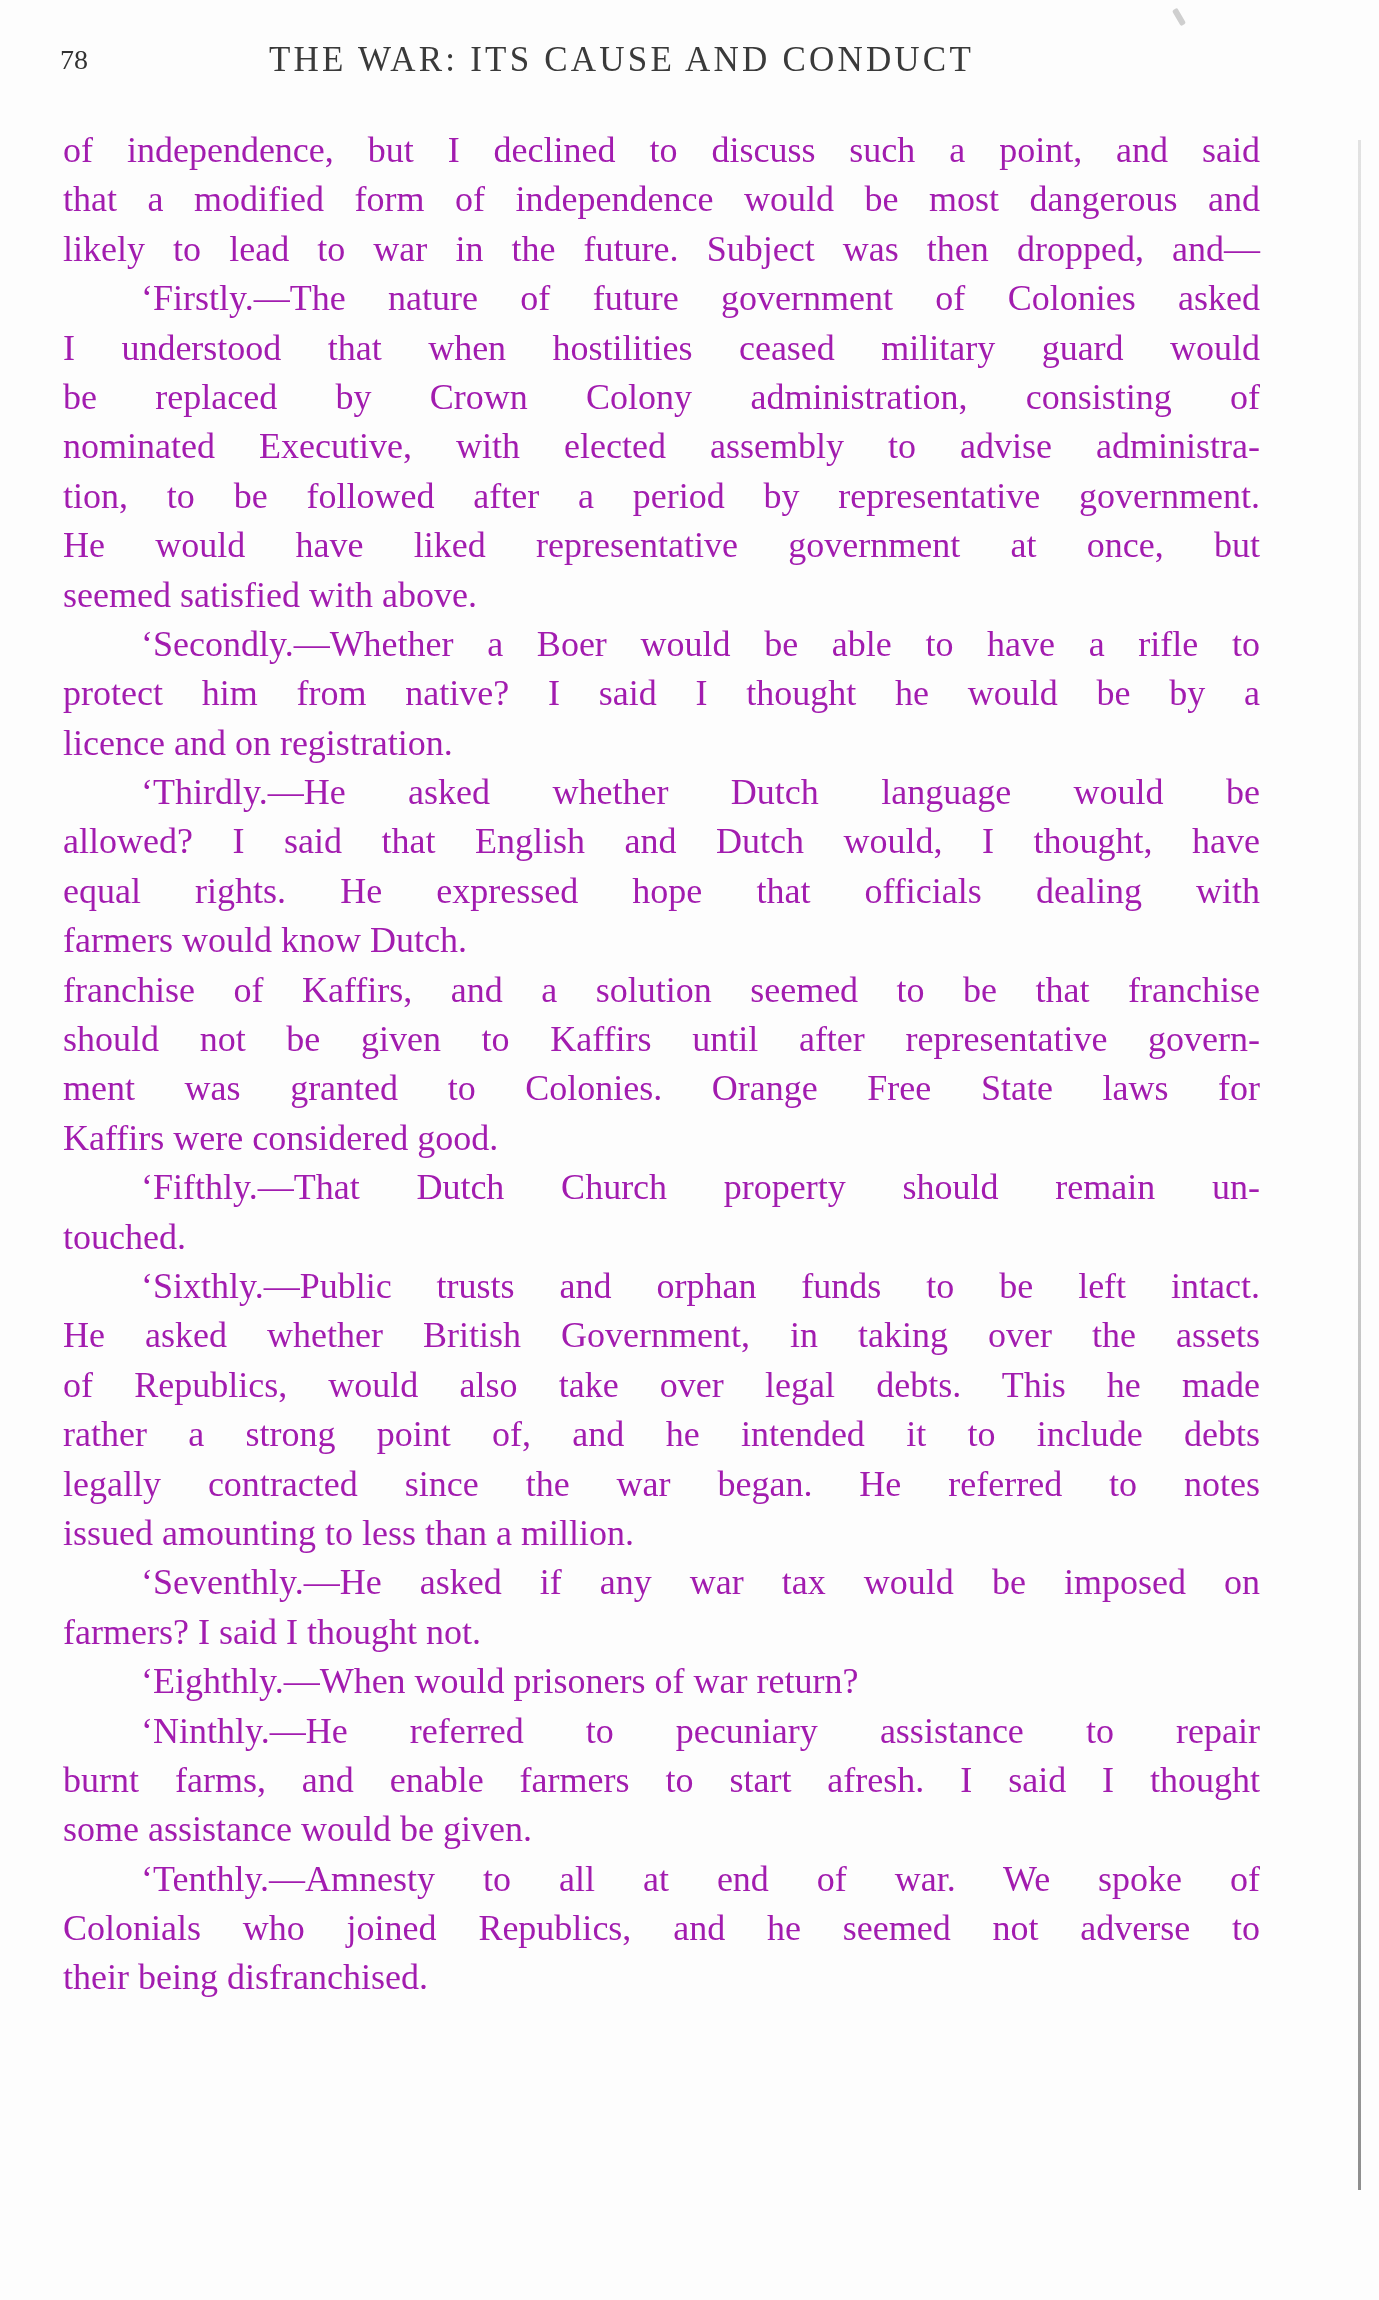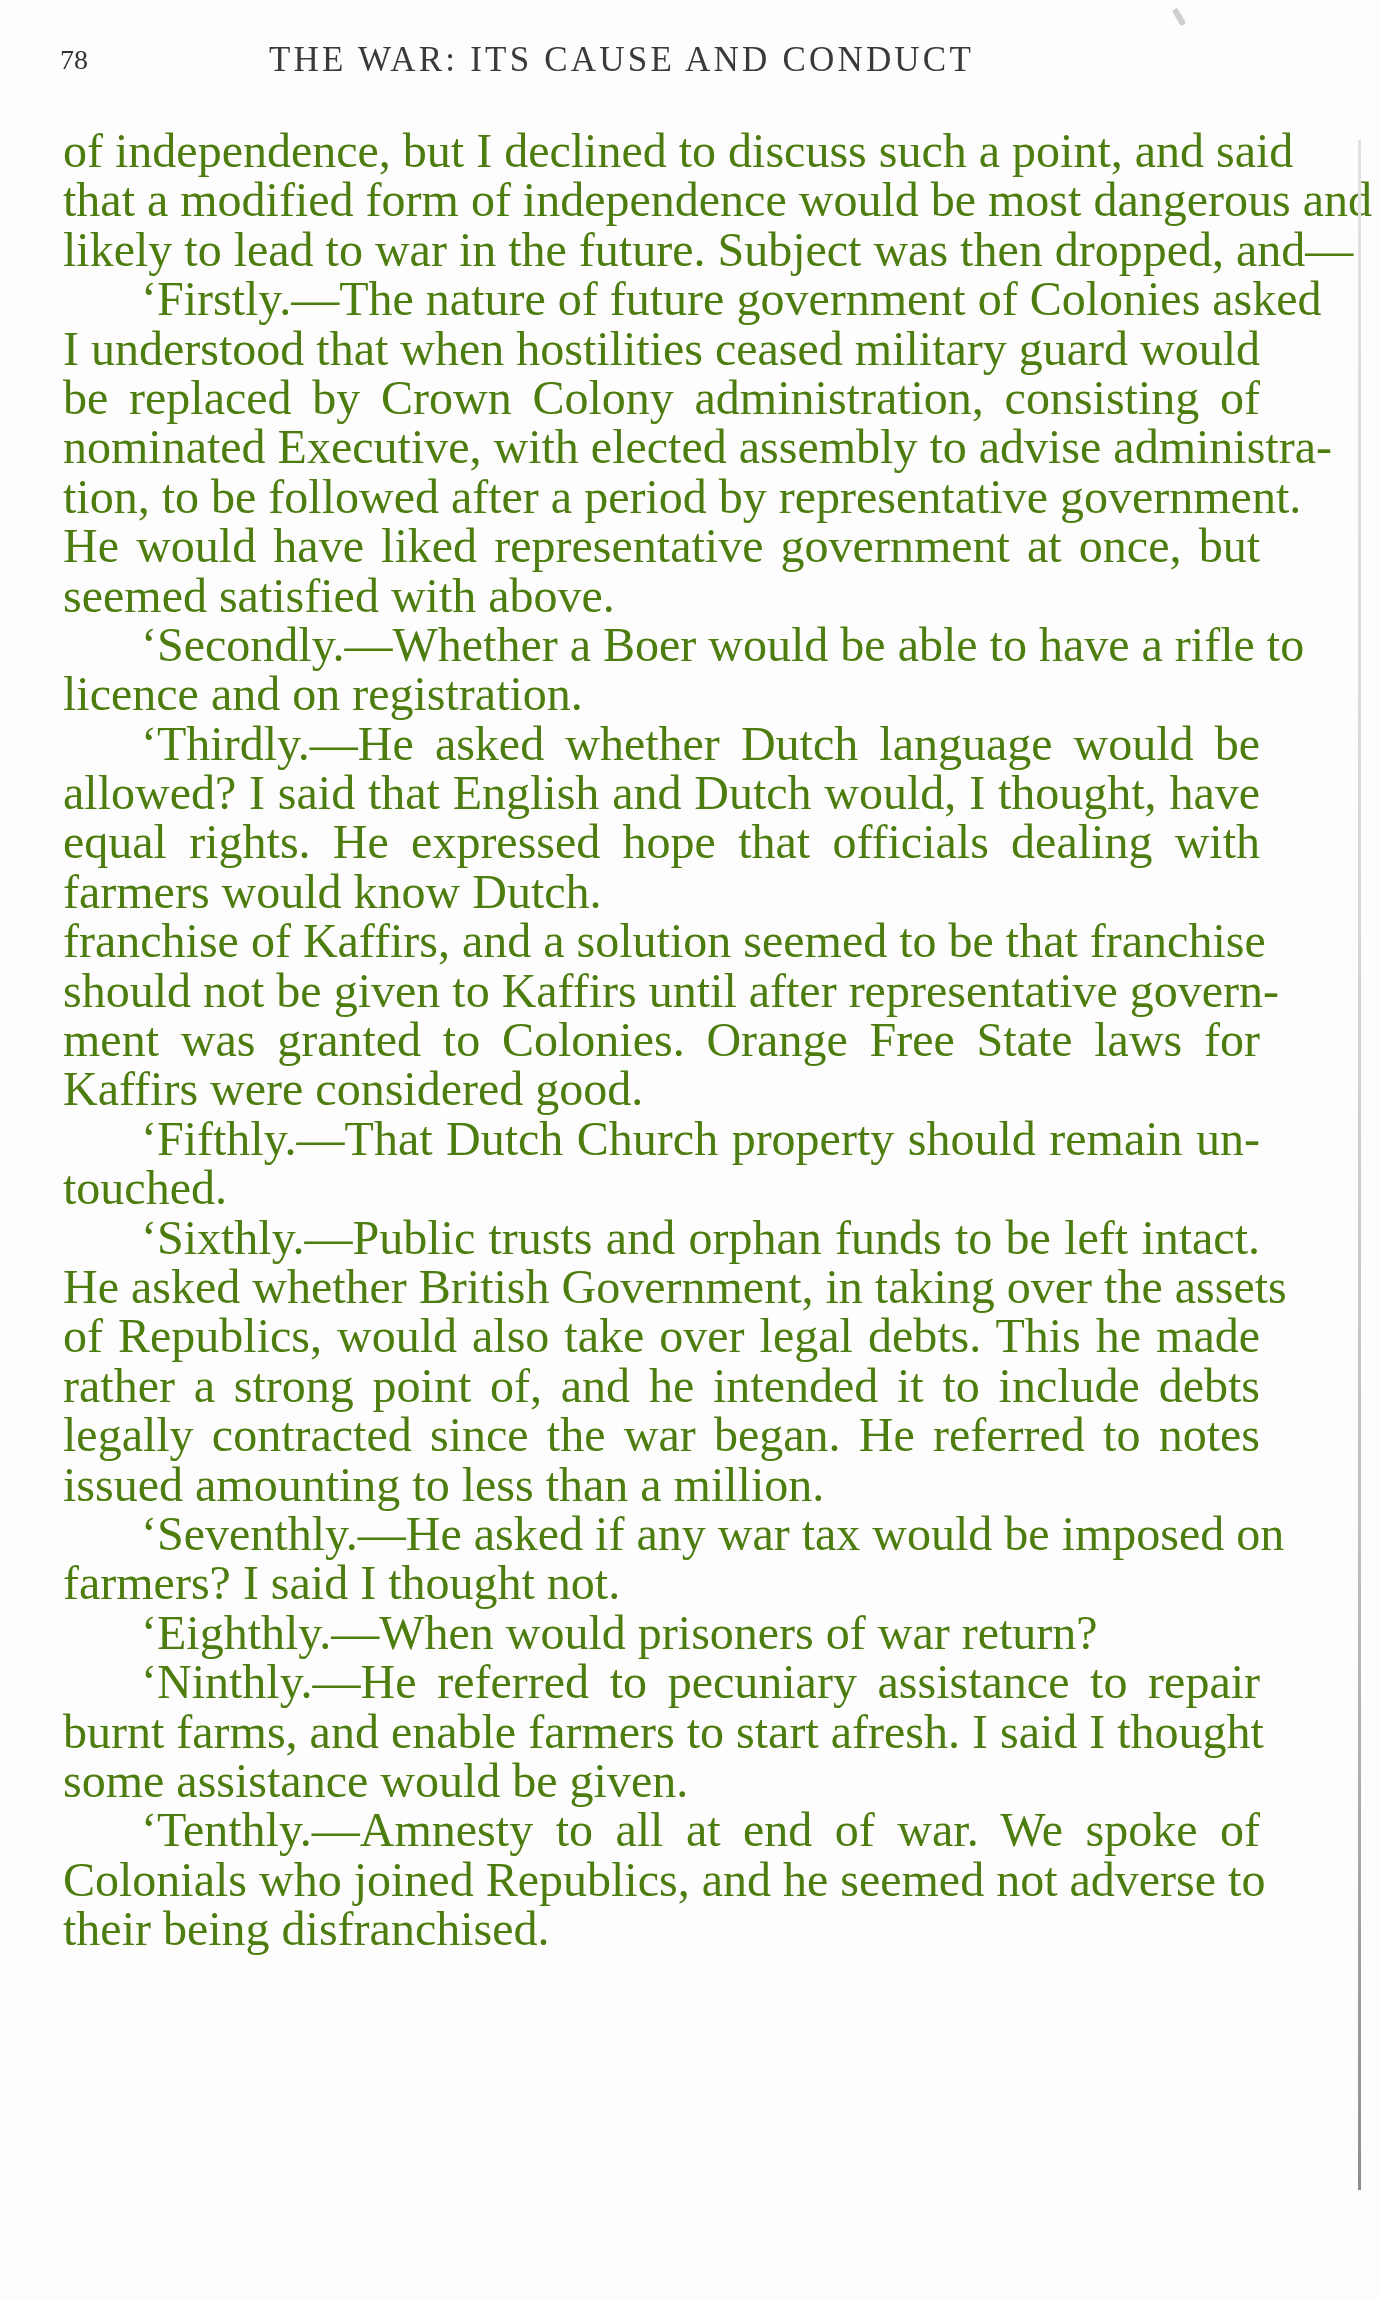--- a/index.html
+++ b/index.html
@@ -47,23 +47,23 @@
     color: #3a3a3a;
     white-space: nowrap;
     margin-left: 37px;
   }
   .body-text {
     position: absolute;
     top: 126px;
     left: 63px;
     width: 1197px;
     font-family: "Liberation Serif", "DejaVu Serif", serif;
-    font-size: 48px;
+    font-size: 36px;
     line-height: 49.4px;
-    color: #4d7c0f;
+    color: #a21caf;
   }
   .para { margin: 0; }
   .line {
     display: block;
     text-align: justify;
     text-align-last: justify;
     white-space: nowrap;
     height: 49.4px;
     overflow: visible;
   }
@@ -110,20 +110,21 @@
       <span class="line">I understood that when hostilities ceased military guard would</span>
       <span class="line">be replaced by Crown Colony administration, consisting of</span>
       <span class="line">nominated Executive, with elected assembly to advise administra-</span>
       <span class="line">tion, to be followed after a period by representative government.</span>
       <span class="line">He would have liked representative government at once, but</span>
       <span class="line last">seemed satisfied with above.</span>
     </p>
 
     <p class="para">
       <span class="line indent">‘Secondly.—Whether a Boer would be able to have a rifle to</span>
+      <span class="line">protect him from native?  I said I thought he would be by a</span>
       <span class="line last">licence and on registration.</span>
     </p>
 
     <p class="para">
       <span class="line indent">‘Thirdly.—He asked whether Dutch language would be</span>
       <span class="line">allowed?  I said that English and Dutch would, I thought, have</span>
       <span class="line">equal rights.  He expressed hope that officials dealing with</span>
       <span class="line last">farmers would know Dutch.</span>
     </p>
 

